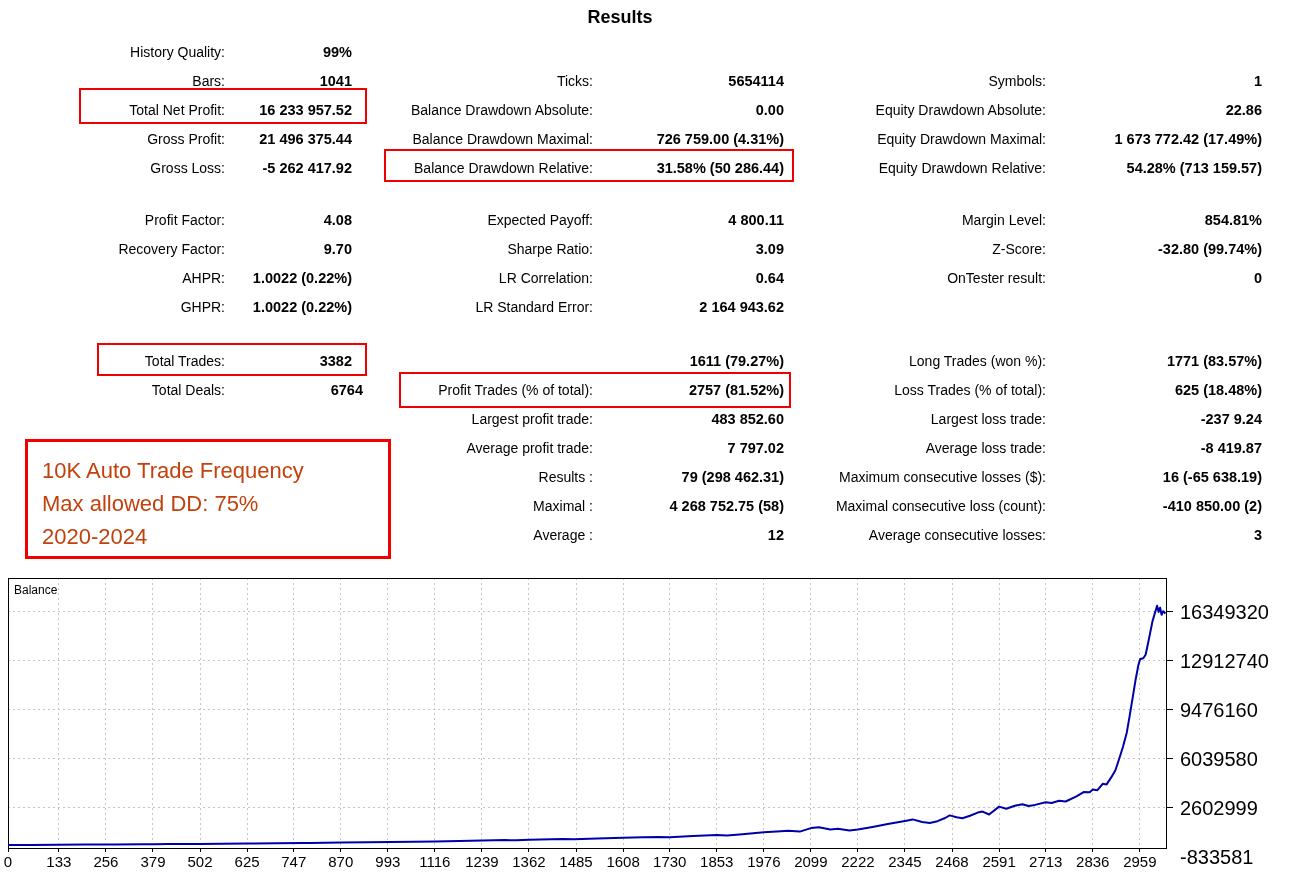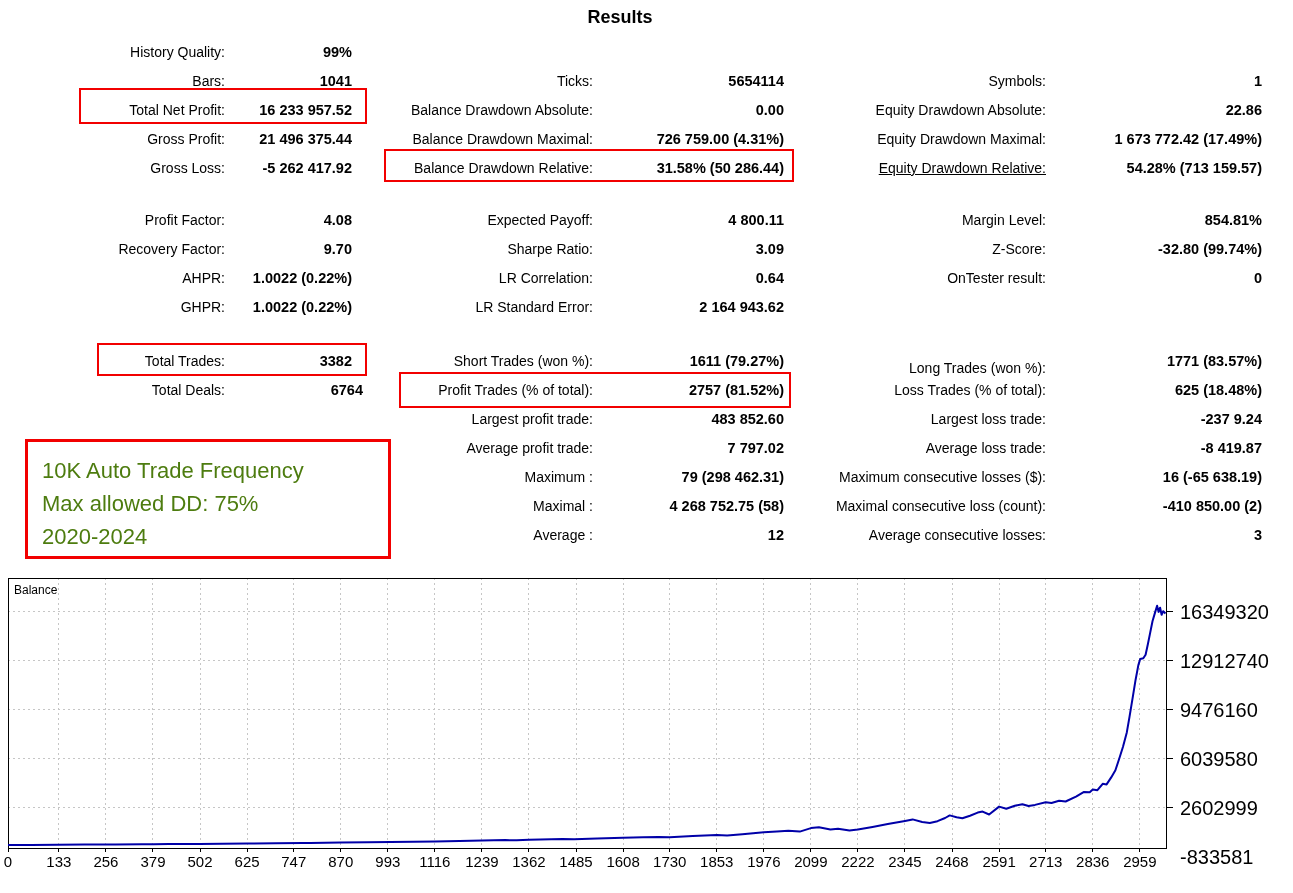--- a/index.html
+++ b/index.html
@@ -47,21 +47,21 @@
       <div class="stat-label" style="left: 20px; width: 205px; top: 125px;">Gross Profit:</div>
       <div class="stat-value" style="left: 225px; width: 127px; top: 125px;">21 496 375.44</div>
       <div class="stat-label" style="left: 360px; width: 233px; top: 125px;">Balance Drawdown Maximal:</div>
       <div class="stat-value" style="left: 593px; width: 191px; top: 125px;">726 759.00 (4.31%)</div>
       <div class="stat-label" style="left: 790px; width: 256px; top: 125px;">Equity Drawdown Maximal:</div>
       <div class="stat-value" style="left: 1046px; width: 216px; top: 125px;">1 673 772.42 (17.49%)</div>
       <div class="stat-label" style="left: 20px; width: 205px; top: 154px;">Gross Loss:</div>
       <div class="stat-value" style="left: 225px; width: 127px; top: 154px;">-5 262 417.92</div>
       <div class="stat-label" style="left: 360px; width: 233px; top: 154px;">Balance Drawdown Relative:</div>
       <div class="stat-value" style="left: 593px; width: 191px; top: 154px;">31.58% (50 286.44)</div>
-      <div class="stat-label" style="left: 790px; width: 256px; top: 154px; text-decoration: underline;">Equity Drawdown Relative:</div>
+      <div class="stat-label" style="left: 790px; width: 256px; top: 154px;">Equity Drawdown Relative:</div>
       <div class="stat-value" style="left: 1046px; width: 216px; top: 154px;">54.28% (713 159.57)</div>
       <div class="stat-label" style="left: 20px; width: 205px; top: 206px;">Profit Factor:</div>
       <div class="stat-value" style="left: 225px; width: 127px; top: 206px;">4.08</div>
       <div class="stat-label" style="left: 360px; width: 233px; top: 206px;">Expected Payoff:</div>
       <div class="stat-value" style="left: 593px; width: 191px; top: 206px;">4 800.11</div>
       <div class="stat-label" style="left: 790px; width: 256px; top: 206px;">Margin Level:</div>
       <div class="stat-value" style="left: 1046px; width: 216px; top: 206px;">854.81%</div>
       <div class="stat-label" style="left: 20px; width: 205px; top: 235px;">Recovery Factor:</div>
       <div class="stat-value" style="left: 225px; width: 127px; top: 235px;">9.70</div>
       <div class="stat-label" style="left: 360px; width: 233px; top: 235px;">Sharpe Ratio:</div>
@@ -73,58 +73,57 @@
       <div class="stat-label" style="left: 360px; width: 233px; top: 264px;">LR Correlation:</div>
       <div class="stat-value" style="left: 593px; width: 191px; top: 264px;">0.64</div>
       <div class="stat-label" style="left: 790px; width: 256px; top: 264px;">OnTester result:</div>
       <div class="stat-value" style="left: 1046px; width: 216px; top: 264px;">0</div>
       <div class="stat-label" style="left: 20px; width: 205px; top: 293px;">GHPR:</div>
       <div class="stat-value" style="left: 225px; width: 127px; top: 293px;">1.0022 (0.22%)</div>
       <div class="stat-label" style="left: 360px; width: 233px; top: 293px;">LR Standard Error:</div>
       <div class="stat-value" style="left: 593px; width: 191px; top: 293px;">2 164 943.62</div>
       <div class="stat-label" style="left: 20px; width: 205px; top: 347px;">Total Trades:</div>
       <div class="stat-value" style="left: 225px; width: 127px; top: 347px;">3382</div>
-      <div class="stat-label" style="left: 360px; width: 233px; top: 347px;">Short Trades (won %):</div>
       <div class="stat-value" style="left: 593px; width: 191px; top: 347px;">1611 (79.27%)</div>
-      <div class="stat-label" style="left: 790px; width: 256px; top: 347px; margin-top: 7px;">Long Trades (won %):</div>
+      <div class="stat-label" style="left: 790px; width: 256px; top: 347px;">Long Trades (won %):</div>
       <div class="stat-value" style="left: 1046px; width: 216px; top: 347px;">1771 (83.57%)</div>
       <div class="stat-label" style="left: 20px; width: 205px; top: 376px;">Total Deals:</div>
       <div class="stat-value" style="left: 236px; width: 127px; top: 376px;">6764</div>
       <div class="stat-label" style="left: 360px; width: 233px; top: 376px;">Profit Trades (% of total):</div>
       <div class="stat-value" style="left: 593px; width: 191px; top: 376px;">2757 (81.52%)</div>
       <div class="stat-label" style="left: 790px; width: 256px; top: 376px;">Loss Trades (% of total):</div>
       <div class="stat-value" style="left: 1046px; width: 216px; top: 376px;">625 (18.48%)</div>
       <div class="stat-label" style="left: 360px; width: 233px; top: 405px;">Largest profit trade:</div>
       <div class="stat-value" style="left: 593px; width: 191px; top: 405px;">483 852.60</div>
       <div class="stat-label" style="left: 790px; width: 256px; top: 405px;">Largest loss trade:</div>
       <div class="stat-value" style="left: 1046px; width: 216px; top: 405px;">-237 9.24</div>
       <div class="stat-label" style="left: 360px; width: 233px; top: 434px;">Average profit trade:</div>
       <div class="stat-value" style="left: 593px; width: 191px; top: 434px;">7 797.02</div>
       <div class="stat-label" style="left: 790px; width: 256px; top: 434px;">Average loss trade:</div>
       <div class="stat-value" style="left: 1046px; width: 216px; top: 434px;">-8 419.87</div>
-      <div class="stat-label" style="left: 360px; width: 233px; top: 463px;">Maximum :</div>
+      <div class="stat-label" style="left: 360px; width: 233px; top: 463px;">Results :</div>
       <div class="stat-value" style="left: 593px; width: 191px; top: 463px;">79 (298 462.31)</div>
       <div class="stat-label" style="left: 790px; width: 256px; top: 463px;">Maximum consecutive losses ($):</div>
       <div class="stat-value" style="left: 1046px; width: 216px; top: 463px;">16 (-65 638.19)</div>
       <div class="stat-label" style="left: 360px; width: 233px; top: 492px;">Maximal :</div>
       <div class="stat-value" style="left: 593px; width: 191px; top: 492px;">4 268 752.75 (58)</div>
       <div class="stat-label" style="left: 790px; width: 256px; top: 492px;">Maximal consecutive loss (count):</div>
       <div class="stat-value" style="left: 1046px; width: 216px; top: 492px;">-410 850.00 (2)</div>
       <div class="stat-label" style="left: 360px; width: 233px; top: 521px;">Average :</div>
       <div class="stat-value" style="left: 593px; width: 191px; top: 521px;">12</div>
       <div class="stat-label" style="left: 790px; width: 256px; top: 521px;">Average consecutive losses:</div>
       <div class="stat-value" style="left: 1046px; width: 216px; top: 521px;">3</div>
     </div>
 
   <div class="hbox" id="box-tnp" style="border-color: rgb(242, 0, 0);"></div>
   <div class="hbox" id="box-bdr" style="border-color: rgb(242, 0, 0);"></div>
   <div class="hbox" id="box-tt" style="border-color: rgb(242, 0, 0);"></div>
   <div class="hbox" id="box-pt" style="border-color: rgb(242, 0, 0);"></div>
 
-  <div id="annotation" style="border-color: rgb(242, 0, 0); color: #4d7c0f;">
+  <div id="annotation" style="border-color: rgb(242, 0, 0); color: #c2410c;">
     <div>10K Auto Trade Frequency</div>
     <div>Max allowed DD: 75%</div>
     <div>2020-2024</div>
   </div>
 
   <div id="chart"><svg width="1285" height="312" style="overflow: visible;">
         <line x1="50.873597359735975" y1="0" x2="50.873597359735975" y2="270" stroke="#c6c6c6" stroke-width="1" stroke-dasharray="2,3" shape-rendering="crispEdges"></line>
         <line x1="97.92211221122112" y1="0" x2="97.92211221122112" y2="270" stroke="#c6c6c6" stroke-width="1" stroke-dasharray="2,3" shape-rendering="crispEdges"></line>
         <line x1="144.97062706270628" y1="0" x2="144.97062706270628" y2="270" stroke="#c6c6c6" stroke-width="1" stroke-dasharray="2,3" shape-rendering="crispEdges"></line>
         <line x1="192.0191419141914" y1="0" x2="192.0191419141914" y2="270" stroke="#c6c6c6" stroke-width="1" stroke-dasharray="2,3" shape-rendering="crispEdges"></line>

